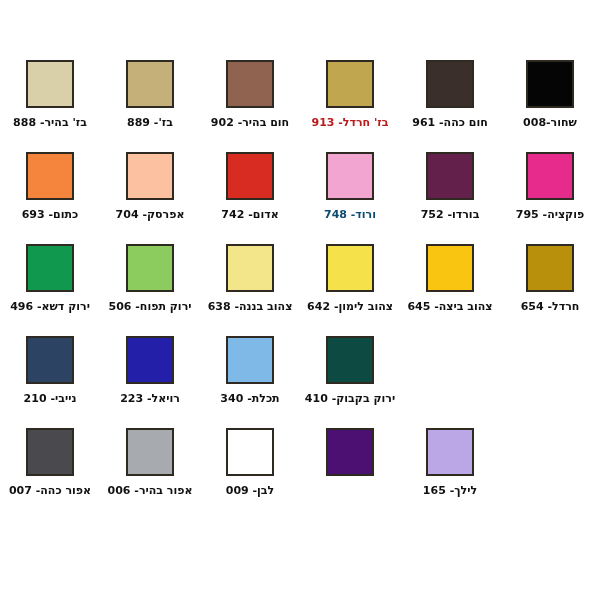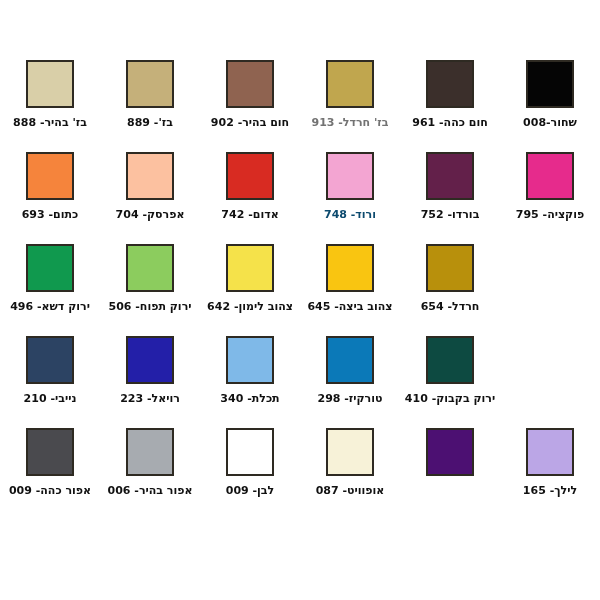--- a/index.html
+++ b/index.html
@@ -76,21 +76,21 @@
       <div class="swatch-cell">
         <div class="swatch-chip" style="background: rgb(197, 176, 122); border-color: rgb(46, 42, 34);"></div>
         <div class="swatch-label" style="color: rgb(17, 17, 17);">בז'- 889</div>
       </div>
       <div class="swatch-cell">
         <div class="swatch-chip" style="background: rgb(143, 99, 80); border-color: rgb(46, 42, 34);"></div>
         <div class="swatch-label" style="color: rgb(17, 17, 17);">חום בהיר- 902</div>
       </div>
       <div class="swatch-cell">
         <div class="swatch-chip" style="background: rgb(192, 166, 78); border-color: rgb(46, 42, 34);"></div>
-        <div class="swatch-label" style="color: #737373;">בז' חרדל- 913</div>
+        <div class="swatch-label" style="color: #b91c1c;">בז' חרדל- 913</div>
       </div>
       <div class="swatch-cell">
         <div class="swatch-chip" style="background: rgb(59, 47, 43); border-color: rgb(46, 42, 34);"></div>
         <div class="swatch-label" style="color: rgb(17, 17, 17);">חום כהה- 961</div>
       </div>
       <div class="swatch-cell">
         <div class="swatch-chip" style="background: rgb(5, 5, 5); border-color: rgb(46, 42, 34);"></div>
         <div class="swatch-label" style="color: rgb(17, 17, 17);">שחור-008</div>
       </div>
     </div>
@@ -123,20 +123,24 @@
     <div class="swatch-row">
       <div class="swatch-cell">
         <div class="swatch-chip" style="background: rgb(16, 153, 78); border-color: rgb(46, 42, 34);"></div>
         <div class="swatch-label" style="color: rgb(17, 17, 17);">ירוק דשא- 496</div>
       </div>
       <div class="swatch-cell">
         <div class="swatch-chip" style="background: rgb(140, 204, 94); border-color: rgb(46, 42, 34);"></div>
         <div class="swatch-label" style="color: rgb(17, 17, 17);">ירוק תפוח- 506</div>
       </div>
       <div class="swatch-cell">
+        <div class="swatch-chip" style="background: rgb(243, 229, 138); border-color: rgb(46, 42, 34);"></div>
+        <div class="swatch-label" style="color: rgb(17, 17, 17);">צהוב בננה- 638</div>
+      </div>
+      <div class="swatch-cell">
         <div class="swatch-chip" style="background: rgb(245, 226, 74); border-color: rgb(46, 42, 34);"></div>
         <div class="swatch-label" style="color: rgb(17, 17, 17);">צהוב לימון- 642</div>
       </div>
       <div class="swatch-cell">
         <div class="swatch-chip" style="background: rgb(249, 197, 17); border-color: rgb(46, 42, 34);"></div>
         <div class="swatch-label" style="color: rgb(17, 17, 17);">צהוב ביצה- 645</div>
       </div>
       <div class="swatch-cell">
         <div class="swatch-chip" style="background: rgb(184, 144, 12); border-color: rgb(46, 42, 34);"></div>
         <div class="swatch-label" style="color: rgb(17, 17, 17);">חרדל- 654</div>
@@ -149,44 +153,36 @@
       </div>
       <div class="swatch-cell">
         <div class="swatch-chip" style="background: rgb(35, 31, 168); border-color: rgb(46, 42, 34);"></div>
         <div class="swatch-label" style="color: rgb(17, 17, 17);">רויאל- 223</div>
       </div>
       <div class="swatch-cell">
         <div class="swatch-chip" style="background: rgb(127, 185, 232); border-color: rgb(46, 42, 34);"></div>
         <div class="swatch-label" style="color: rgb(17, 17, 17);">תכלת- 340</div>
       </div>
       <div class="swatch-cell">
-        <div class="swatch-chip" style="background: rgb(11, 121, 184); border-color: rgb(46, 42, 34);"></div>
-        <div class="swatch-label" style="color: rgb(17, 17, 17);">טורקיז- 298</div>
-      </div>
-      <div class="swatch-cell">
         <div class="swatch-chip" style="background: rgb(13, 74, 65); border-color: rgb(46, 42, 34);"></div>
         <div class="swatch-label" style="color: rgb(17, 17, 17);">ירוק בקבוק- 410</div>
       </div>
     </div>
     <div class="swatch-row">
       <div class="swatch-cell">
         <div class="swatch-chip" style="background: rgb(74, 74, 78); border-color: rgb(46, 42, 34);"></div>
-        <div class="swatch-label" style="color: rgb(17, 17, 17);">אפור כהה- 009</div>
+        <div class="swatch-label" style="color: rgb(17, 17, 17);">אפור כהה- 007</div>
       </div>
       <div class="swatch-cell">
         <div class="swatch-chip" style="background: rgb(167, 171, 176); border-color: rgb(46, 42, 34);"></div>
         <div class="swatch-label" style="color: rgb(17, 17, 17);">אפור בהיר- 006</div>
       </div>
       <div class="swatch-cell">
         <div class="swatch-chip" style="background: rgb(255, 255, 255); border-color: rgb(46, 42, 34);"></div>
         <div class="swatch-label" style="color: rgb(17, 17, 17);">לבן- 009</div>
-      </div>
-      <div class="swatch-cell">
-        <div class="swatch-chip" style="background: rgb(247, 242, 216); border-color: rgb(46, 42, 34);"></div>
-        <div class="swatch-label" style="color: rgb(17, 17, 17);">אופוויט- 087</div>
       </div>
       <div class="swatch-cell">
         <div class="swatch-chip" style="background: rgb(76, 16, 114); border-color: rgb(46, 42, 34);"></div>
       </div>
       <div class="swatch-cell">
         <div class="swatch-chip" style="background: rgb(187, 166, 230); border-color: rgb(46, 42, 34);"></div>
         <div class="swatch-label" style="color: rgb(17, 17, 17);">לילך- 165</div>
       </div>
     </div>
   </div>

